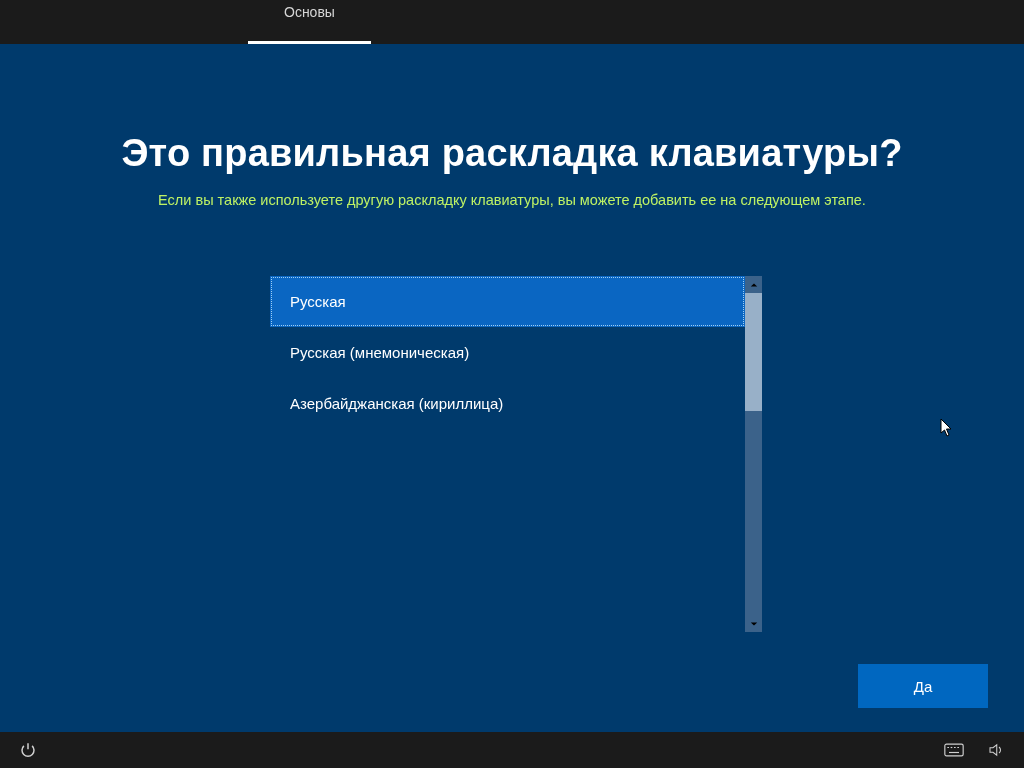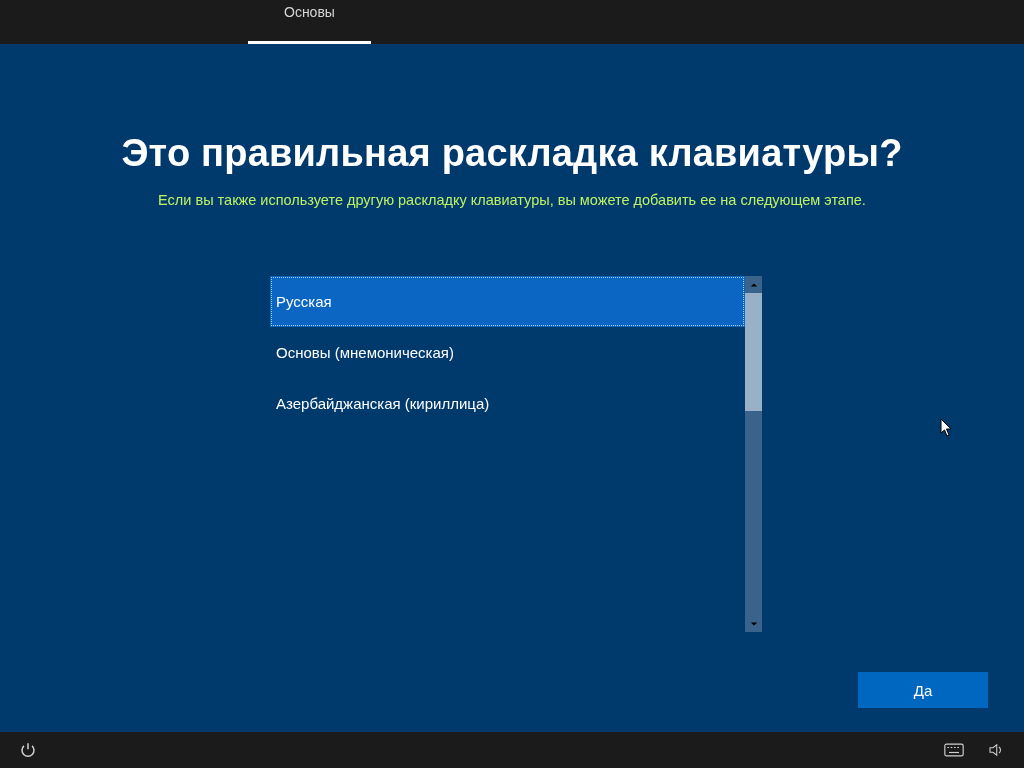--- a/index.html
+++ b/index.html
@@ -64,21 +64,21 @@
     display: flex;
   }
   .list {
     flex: 1;
     overflow: hidden;
   }
   .item {
     height: 51px;
     display: flex;
     align-items: center;
-    padding-left: 6px;
+    padding-left: 20px;
     font-size: 15px;
     color: #fff;
     cursor: default;
   }
   .item.selected {
     background: #0a66c2;
     outline: 1px dotted #9ecff5;
     outline-offset: -2px;
   }
   .scrollbar {
@@ -102,21 +102,21 @@
     height: 118px;
     background: #98b0c8;
     cursor: pointer;
   }
 
   .yes-btn {
     position: absolute;
     right: 36px;
     bottom: 24px;
     width: 130px;
-    height: 36px;
+    height: 44px;
     background: #0067c0;
     color: #fff;
     font-size: 15px;
     display:flex; align-items:center; justify-content:center;
     cursor: pointer;
   }
 
   .bottombar {
     height: 36px;
     background: #1b1b1b;
@@ -150,21 +150,21 @@
 <div class="page">
   <div class="title">Это правильная раскладка клавиатуры?</div>
   <div class="subtitle">Если вы также используете другую раскладку клавиатуры, вы можете добавить ее на следующем этапе.</div>
 
   <div class="listwrap">
     <div class="list" id="list">
         <div class="item selected">
           <span>Русская</span>
         </div>
         <div class="item">
-          <span>Основы (мнемоническая)</span>
+          <span>Русская (мнемоническая)</span>
         </div>
         <div class="item">
           <span>Азербайджанская (кириллица)</span>
         </div>
       </div>
     <div class="scrollbar">
       <div class="scroll-btn">
         <svg width="8" height="8" viewBox="0 0 10 10">
             <path d="M1 7 L5 3 L9 7" stroke-width="1.4"></path>
           </svg>

